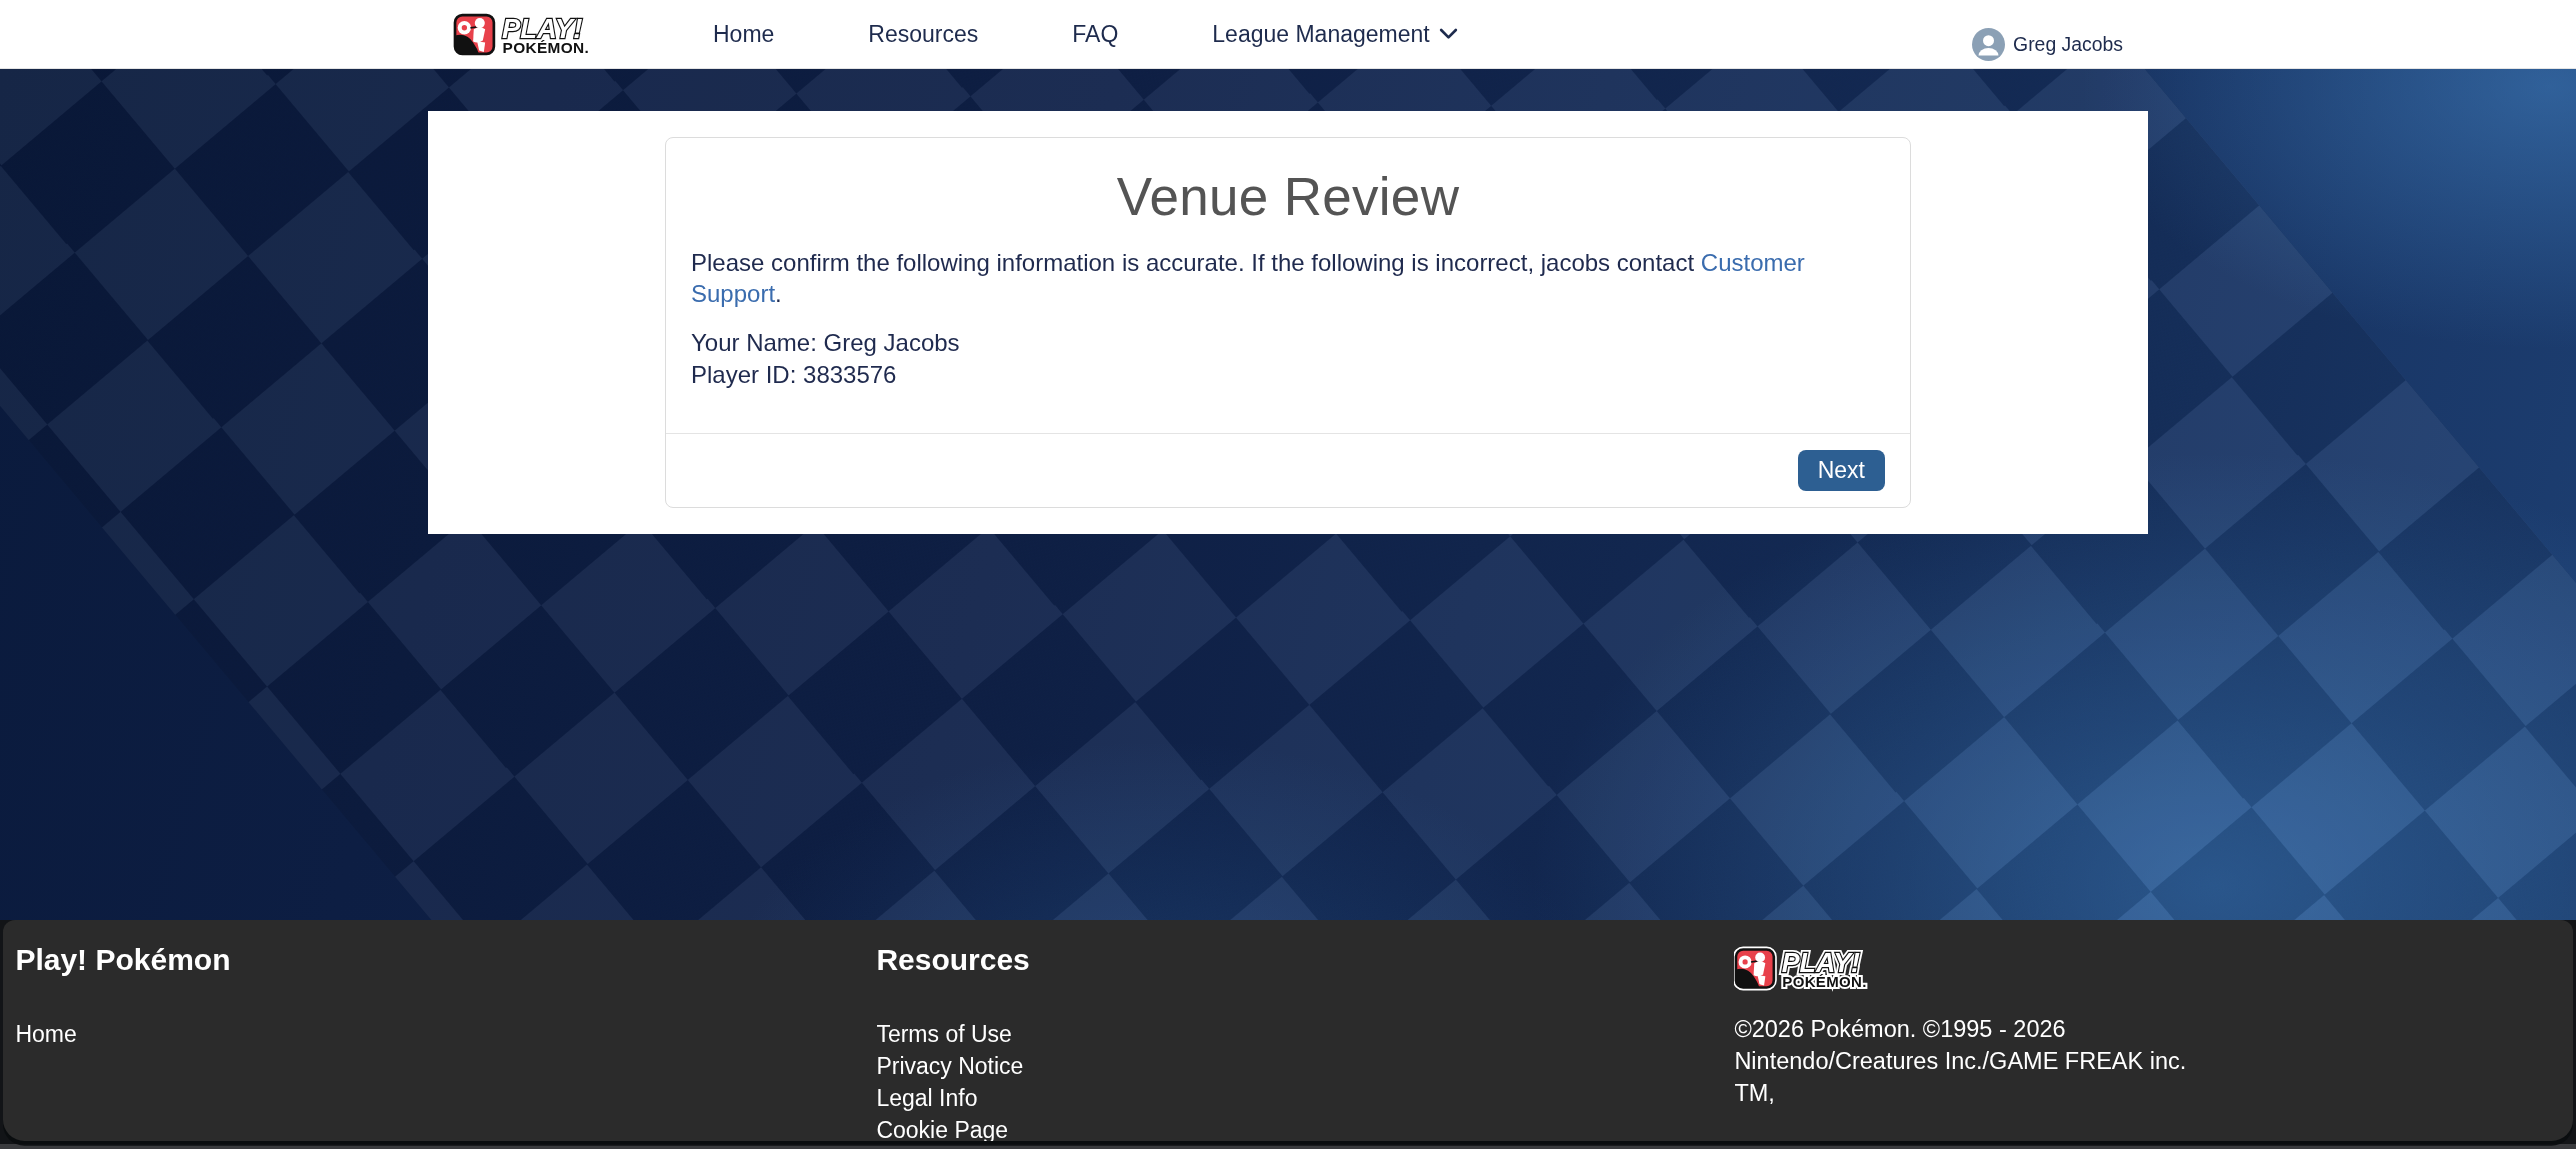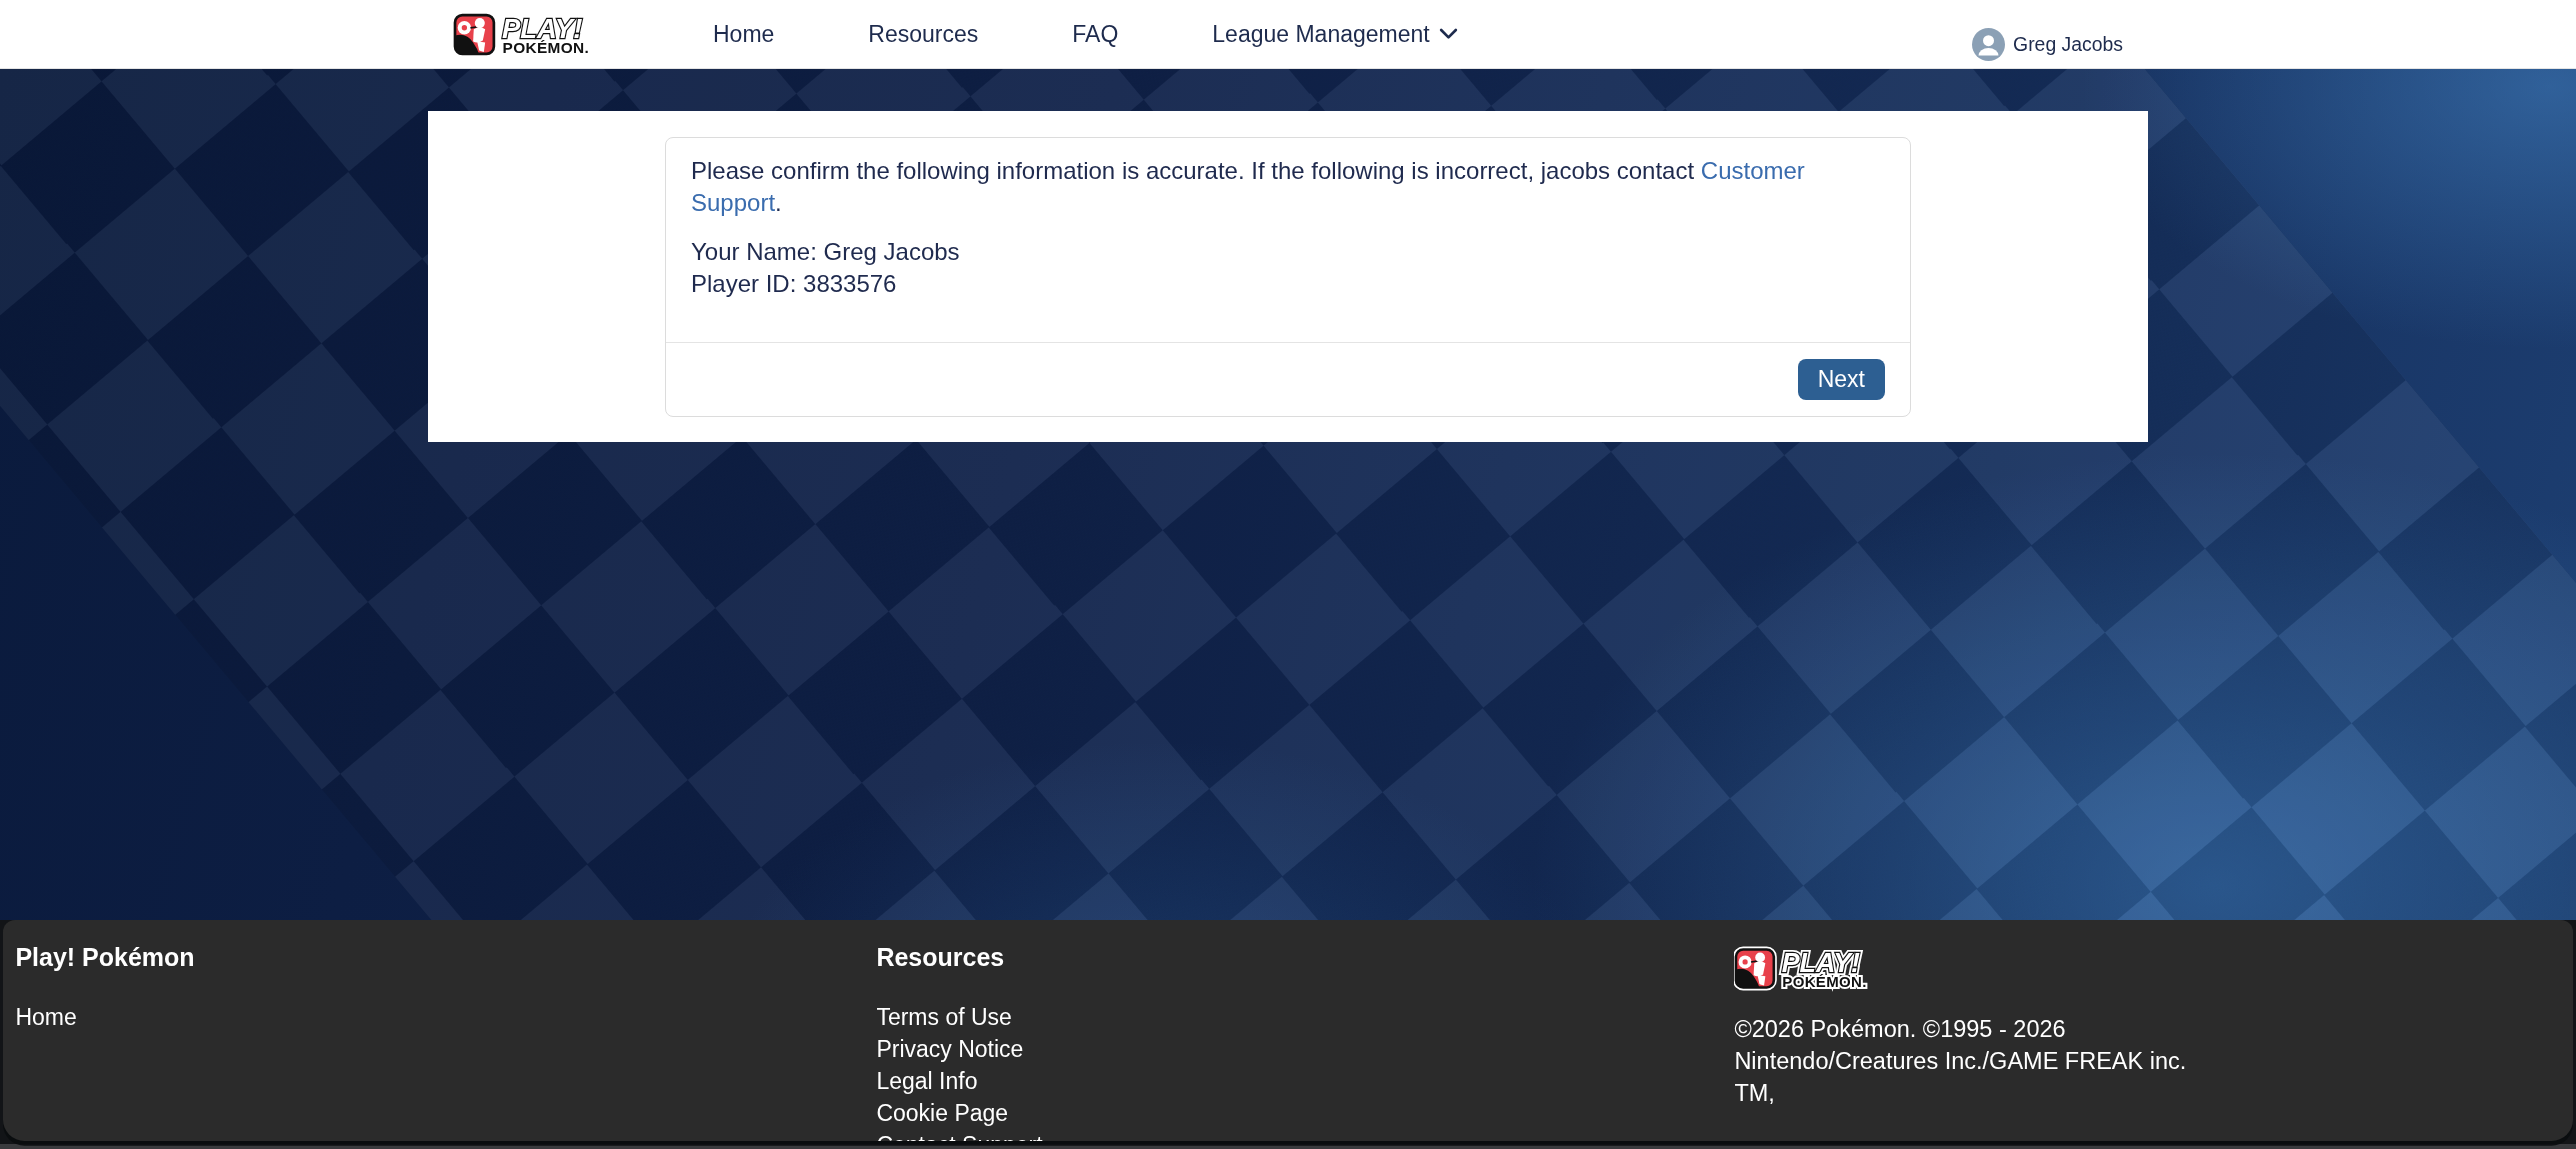--- a/index.html
+++ b/index.html
@@ -78,21 +78,21 @@
   .footer-card {
     position: absolute; left: 3.4px; right: 3.4px; top: 0; bottom: 8px;
     background: #2b2b2b; border-radius: 12px 12px 21.5px 21.5px;
     box-shadow: 0 4.7px 0 rgba(10,12,14,0.9);
     overflow: hidden;
   }
   .footer-inner { display: flex; padding: 23px 27px 0 12px; height: 100%; }
   .f-col1 { width: 861px; }
   .f-col2 { width: 858px; }
   .f-col3 { width: 483px; }
-  .f-heading { color: #ffffff; font-size: 25px; font-weight: bold; margin-bottom: 29px; }
+  .f-heading { color: #ffffff; font-size: 30px; font-weight: bold; margin-bottom: 41px; }
   .f-link { display: block; color: #ffffff; font-size: 23px; line-height: 32px; text-decoration: none; cursor: pointer; }
   .copyright { margin-top: 17.4px; }
   .copyright div { color: #ffffff; font-size: 23.5px; line-height: 32px; }
 
   svg text { font-family: "Liberation Sans", "DejaVu Sans", sans-serif; }
 </style>
 </head>
 <body>
 
 <div class="page">
@@ -152,20 +152,21 @@
       </div>
 
     </div>
   </header>
 
   <main class="hero">
     <div class="content-wrapper">
       <section class="card">
 
         <div class="card-body">
+          <h1 class="card-title">Venue Review</h1>
           <p class="intro"><span>Please confirm the following information is accurate. If the following is incorrect, jacobs contact </span><a>Customer Support</a><span>.</span></p>
           <div>
             <div class="info-line">Your Name: Greg Jacobs</div>
             <div class="info-line">Player ID: 3833576</div>
           </div>
         </div>
 
         <hr class="card-divider">
 
         <div class="card-footer">

